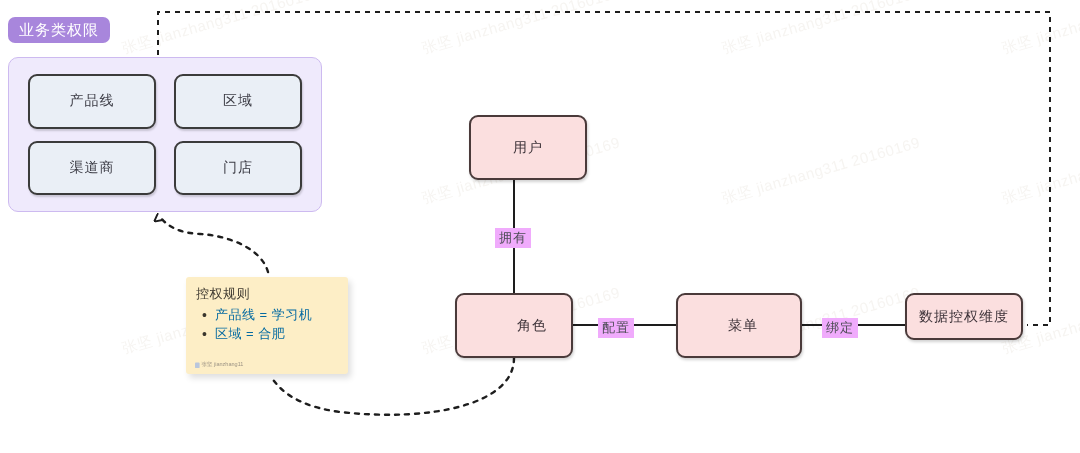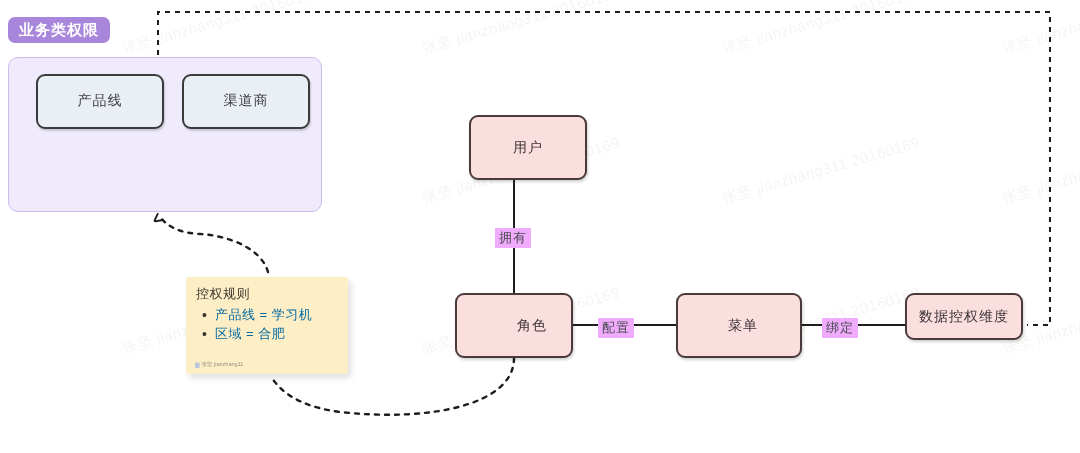--- a/index.html
+++ b/index.html
@@ -48,41 +48,41 @@
   }
 
   
   .group-badge {
     position: absolute;
     left: 8px;
     top: 17px;
     background: #a886dc;
     color: #ffffff;
     font-size: 15px;
-    font-weight: bold;
+    font-weight: normal;
     padding: 5px 11px 6px 11px;
     border-radius: 7px;
     letter-spacing: 1px;
     z-index: 4;
     line-height: 1;
   }
   .group-panel {
     position: absolute;
     left: 8px;
     top: 57px;
     width: 312px;
     height: 153px;
     background: #efeafc;
     border: 1px solid #cdbaf0;
     border-radius: 10px;
     z-index: 2;
   }
   .perm-grid {
     position: absolute;
-    left: 8px; top: 0;
+    left: 0; top: 0;
     width: 100%; height: 100%;
     display: grid;
     grid-template-columns: 1fr 1fr;
     grid-template-rows: 1fr 1fr;
     gap: 12px 18px;
     padding: 16px 19px;
     box-sizing: border-box;
   }
   .perm-box {
     background: #eaeff6;
@@ -232,21 +232,23 @@
     <path d="M514,358 C514,405 430,422 340,412 C310,408 285,398 272,378" fill="none" stroke="#1d1d1d" stroke-width="2.4" stroke-dasharray="4 6" stroke-linecap="round"></path>
 
     <path d="M268,272 C262,250 232,236 200,234 C180,233 168,227 160,217" fill="none" stroke="#1d1d1d" stroke-width="2.4" stroke-dasharray="4 6" stroke-linecap="round" marker-end="url(#arrow-up)"></path>
   </svg>
 
   <div class="group-badge">业务类权限</div>
 
   <div class="group-panel">
     <div class="perm-grid">
       <div class="perm-box">产品线</div>
+      <div class="perm-box">区域</div>
       <div class="perm-box">渠道商</div>
+      <div class="perm-box">门店</div>
     </div>
   </div>
 
   <div class="node" id="node-user">用户</div>
   <div class="node" id="node-role">角色</div>
   <div class="node" id="node-menu">菜单</div>
   <div class="node" id="node-dim">数据控权维度</div>
 
   <div class="edge-label" id="lbl-own">拥有</div>
   <div class="edge-label" id="lbl-config">配置</div>

